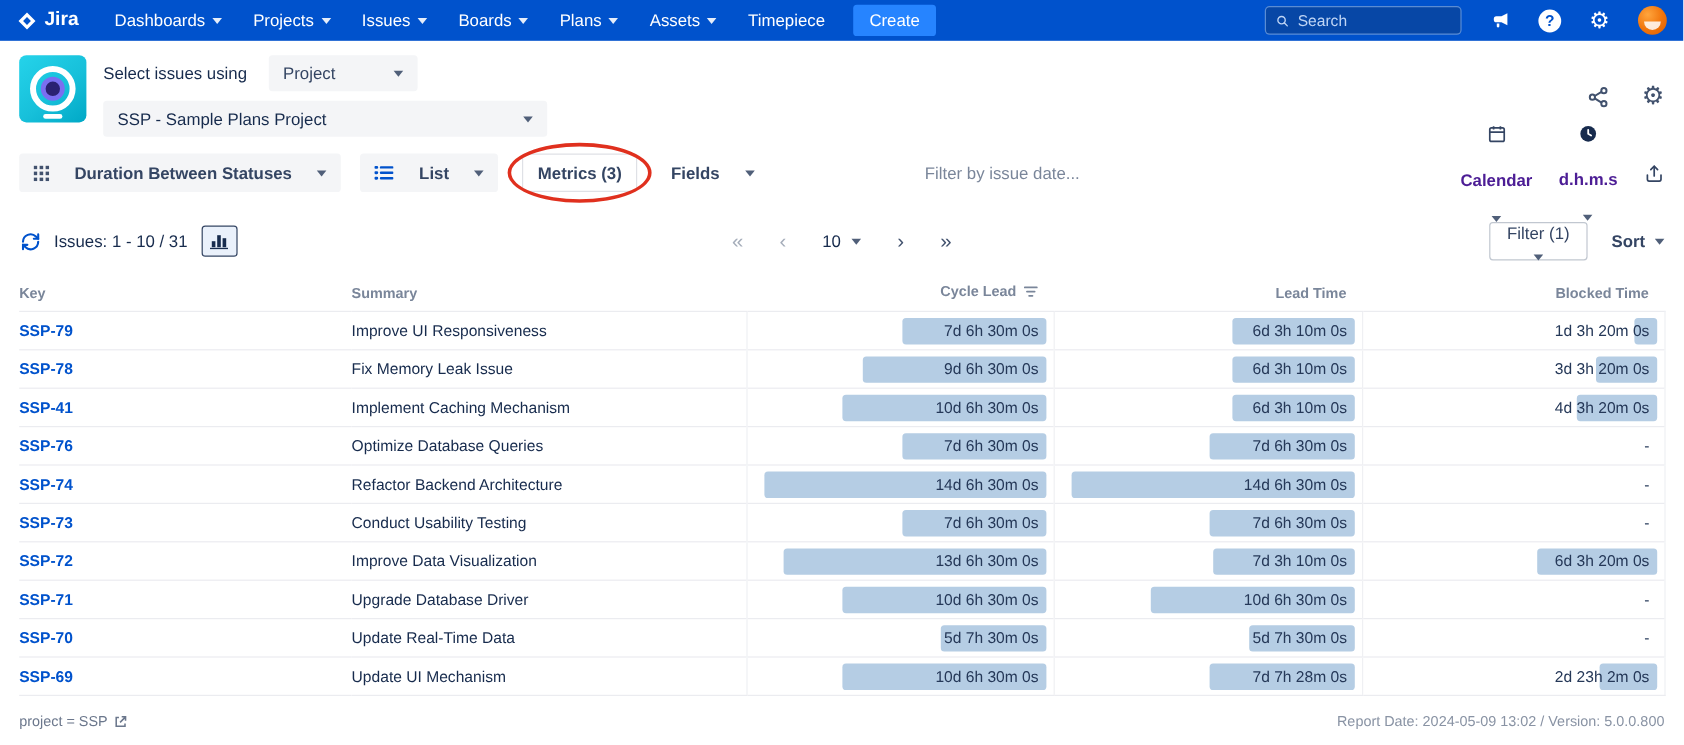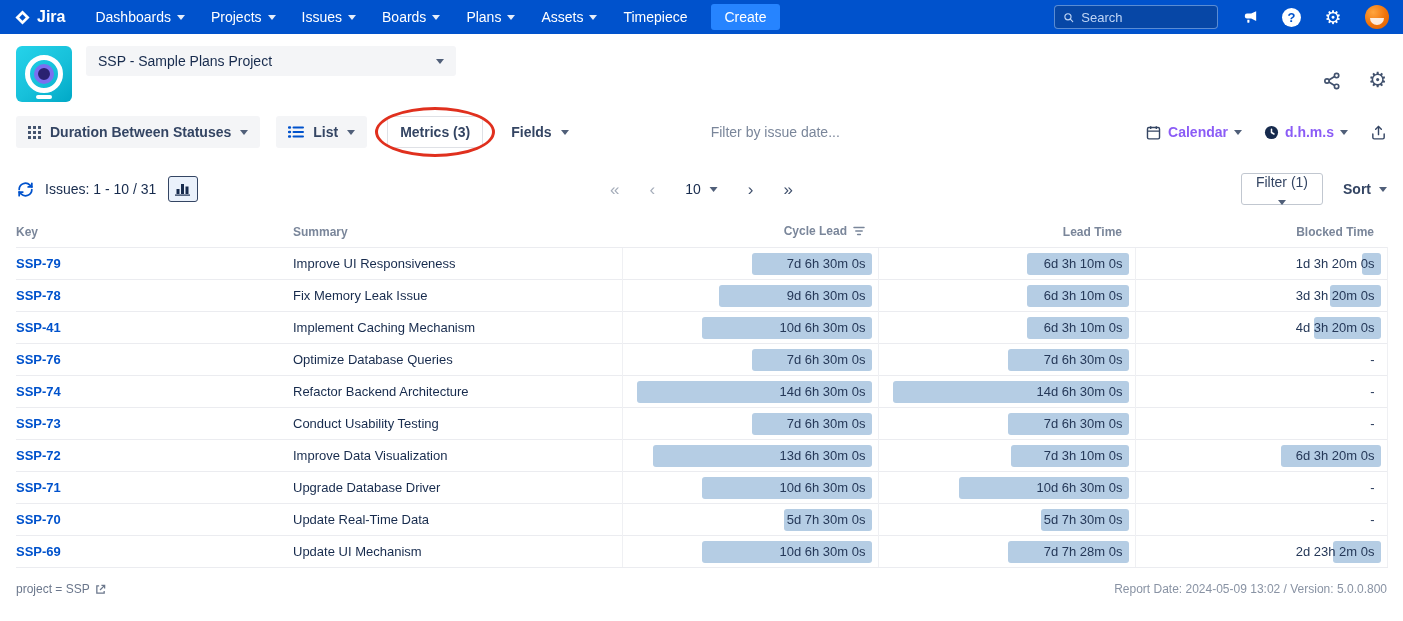--- a/index.html
+++ b/index.html
@@ -41,31 +41,31 @@
   .hf-label { font-size:14px; color:#172B4D; }
   .select { background:#F4F5F7; border-radius:3px; height:30px; padding:0 12px; display:flex; align-items:center; justify-content:space-between; font-size:14px; color:#344563; cursor:pointer; }
   .mode-select { width:124px; }
   .project-select { width:370px; color:#172B4D; }
   .header-icons { margin-left:auto; display:flex; align-items:center; gap:26px; margin-top:24px; color:#42526E; }
   .hicon { cursor:pointer; display:flex; align-items:center; }
   .gear-dark { font-family:"DejaVu Sans",sans-serif; font-size:21px; color:#42526E; line-height:1; }
 
   
   .toolbar { display:flex; align-items:center; padding:0 16px; margin-top:14px; height:32px; }
-  .tb-btn { display:flex; align-items:center; gap:9px; height:32px; padding:0 12px; border-radius:3px;
+  .tb-btn { display:flex; align-items:center; gap:21px; height:32px; padding:0 12px; border-radius:3px;
             font-size:14px; font-weight:700; color:#344563; background:#F4F5F7; border:none; cursor:pointer; font-family:inherit; }
   .tb-btn .lbl { white-space:nowrap; }
   .tb-list { margin-left:16px; }
   .tb-metrics { margin-left:20px; background:#fff; border:1px solid #DFE1E6; position:relative; overflow:visible; }
   .tb-fields { margin-left:16px; background:transparent; }
   .annotation { position:absolute; left:-13px; right:-13px; top:-10px; bottom:-10px; border:3px solid var(--annotation); border-radius:50%; pointer-events:none; }
   .date-filter { margin-left:130px; width:210px; border:none; outline:none; background:transparent; font-size:14px; color:#7A869A; font-family:inherit; }
   .date-filter::placeholder { color:#7A869A; }
   .toolbar-right { margin-left:auto; display:flex; align-items:center; gap:22px; }
-  .tb-ghost { display:flex; align-items:center; gap:6px; background:none; border:none; font-size:14px; font-weight:700; color:#8b5cf6; cursor:pointer; font-family:inherit; }
+  .tb-ghost { display:flex; align-items:center; gap:22px; background:none; border:none; font-size:14px; font-weight:700; color:#4c1d95; cursor:pointer; font-family:inherit;flex-direction:column; }
 
   
   .issues-bar { display:flex; align-items:center; padding:0 16px; margin-top:24px; height:34px; position:relative; }
   .refresh-btn { background:none; border:none; cursor:pointer; display:flex; align-items:center; }
   .issues-label { margin-left:10px; font-size:14px; color:#172B4D; }
   .chart-btn { margin-left:12px; width:30px; height:26px; background:#EAF1FB; border:1.5px solid #344563; border-radius:3px;
                display:flex; align-items:center; justify-content:center; cursor:pointer; }
   .pagination { position:absolute; left:50%; transform:translateX(-50%); display:flex; align-items:center; gap:30px; font-size:15px; color:#42526E; }
   .pg { background:none; border:none; font-size:17px; cursor:pointer; color:#42526E; font-family:inherit; line-height:1; }
   .pg.disabled { color:#A5ADBA; }
@@ -155,20 +155,27 @@
     </div>
   </nav>
 
   <div class="header-row">
     <div class="app-icon">
       <div class="ring"></div>
         <div class="ring2"></div>
         <div class="stand"></div>
     </div>
     <div class="header-fields">
+      <div class="hf-row1">
+        <span class="hf-label">Select issues using</span>
+        <div class="select mode-select">
+          <span>Project</span>
+          <span class="chev chev-d"></span>
+        </div>
+      </div>
       <div class="select project-select">
         <span>SSP - Sample Plans Project</span>
         <span class="chev chev-d"></span>
       </div>
     </div>
     <div class="header-icons">
       <span class="hicon">
         <svg width="20" height="20" viewBox="0 0 24 24" fill="none" stroke="#42526E" stroke-width="2">
             <circle cx="6" cy="12" r="2.6"></circle>
             <circle cx="17.5" cy="5.5" r="2.6"></circle>

